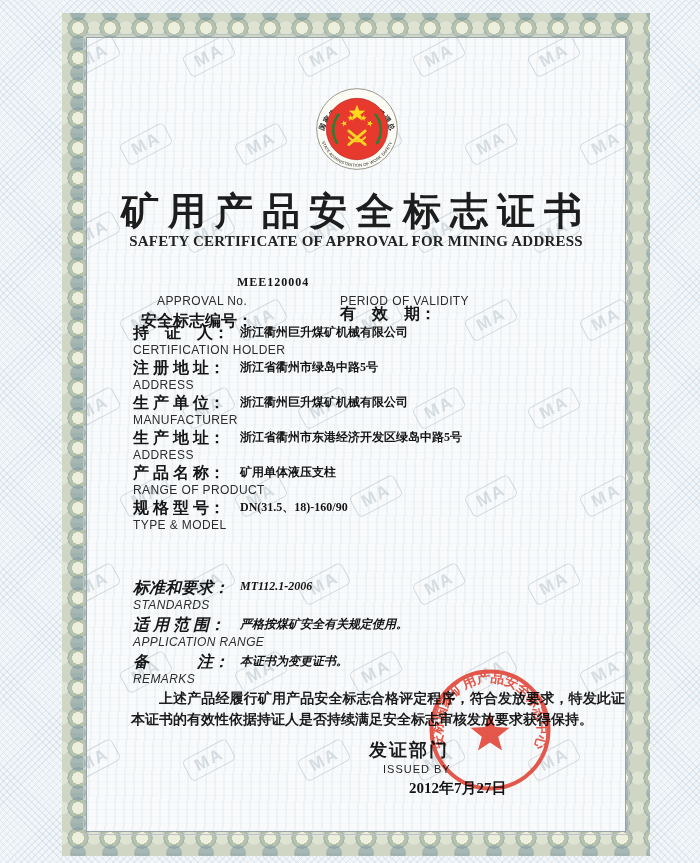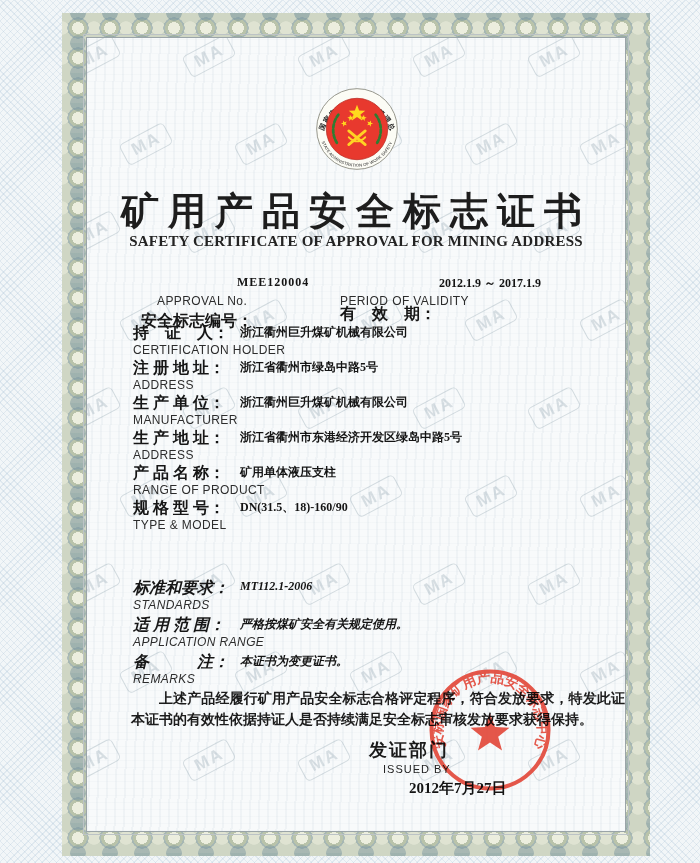--- a/index.html
+++ b/index.html
@@ -179,21 +179,20 @@
 
       <div class="title">矿用产品安全标志证书</div>
       <div class="subtitle">SAFETY CERTIFICATE OF APPROVAL FOR MINING ADDRESS</div>
 
       <div class="cnlabel approval-label">安全标志编号：</div>
       <div class="enlabel approval-en">APPROVAL No.</div>
       <div class="val approval-val">MEE120004</div>
 
       <div class="cnlabel validity-label">有　效　期：</div>
       <div class="enlabel validity-en">PERIOD OF VALIDITY</div>
-      <div class="val validity-val">2012.1.9 ～ 2017.1.9</div>
 
       <div class="fields-a">
         <div class="row">
           <span class="cnlabel">持　证　人：</span>
           <span class="enlabel">CERTIFICATION HOLDER</span>
           <span class="val">浙江衢州巨升煤矿机械有限公司</span>
         </div>
         <div class="row">
           <span class="cnlabel">注 册 地 址：</span>
           <span class="enlabel">ADDRESS</span>

